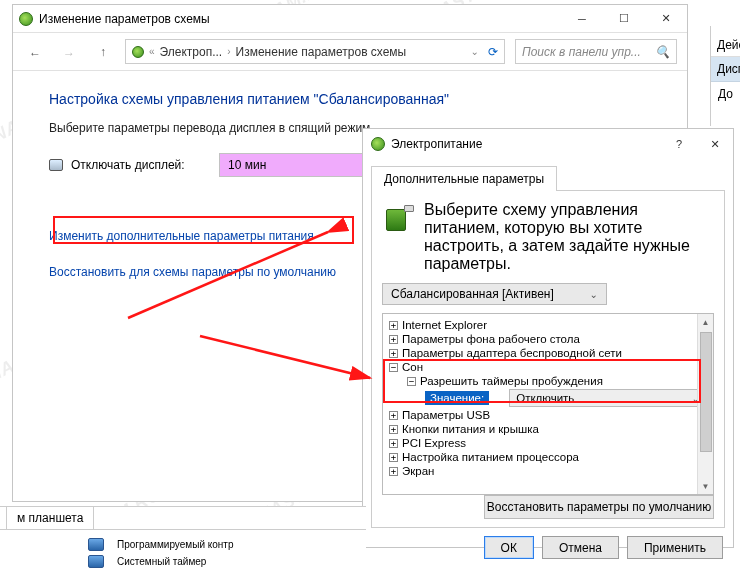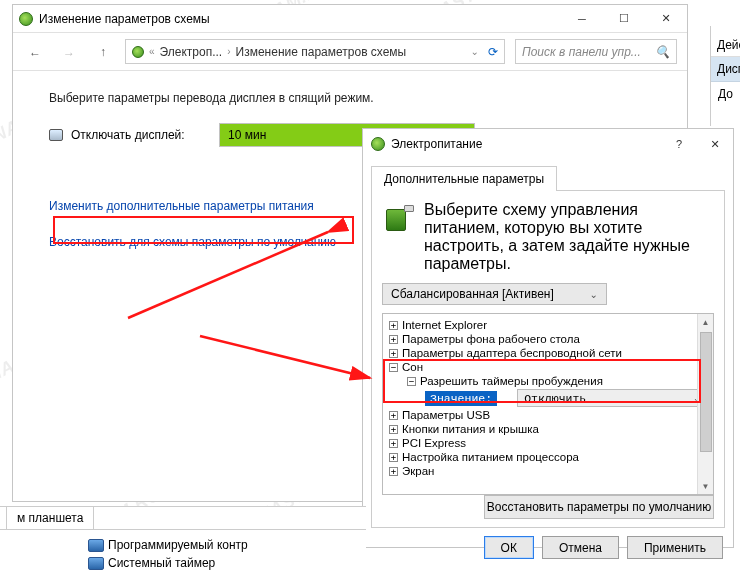--- a/index.html
+++ b/index.html
@@ -66,21 +66,21 @@
     color:#888;
     font-style: italic;
     gap:6px;
   }
   .content1 { padding: 20px 36px; }
   .h1 { color:#003399; font-size:14px; margin-bottom:14px; font-weight:normal; }
   .row { display:flex; align-items:center; margin-top:18px; }
   .row .lab { display:flex; align-items:center; gap:8px; width:170px; }
   .dropdown1 {
     width:256px; height:24px;
-    background:#84cc16;
+    background:#f0abfc;
     border:1px solid #c2c2c2;
     display:flex; align-items:center; justify-content:space-between;
     padding: 0 8px;
     font-size:12px;
   }
   .link { color:#0645ad; cursor:pointer; }
   .redbox1 { border:2px solid #ff1616; position:absolute; left:40px; top:211px; width:301px; height:28px; pointer-events:none; }
   .mon-icon { width:14px; height:12px; border:1px solid #555; border-radius:2px; display:inline-block; background:linear-gradient(#def, #abc); }
   
   .sidebar {
@@ -109,21 +109,21 @@
     padding:0 8px; width:225px; font-size:12px;
   }
   .tree-box {
     border:1px solid #bbb; flex:1; margin-top:8px; overflow:hidden;
     font-size:11.5px; background:#fff; position:relative;
   }
   .tree { padding:4px 0; }
   .node { display:flex; align-items:center; gap:4px; padding:1px 6px; }
   .exp { width:9px; height:9px; border:1px solid #888; display:flex; align-items:center; justify-content:center; font-size:9px; line-height:1; font-family:monospace; background:#fff;}
   .node.ind1 { padding-left:24px; }
-  .node.ind2 { padding-left:42px;font-family:Liberation Mono, monospace; }
+  .node.ind2 { padding-left:42px; }
   .valrow { display:flex; align-items:center; }
   .valrow .lab2 { background:#0a63c4; color:#fff; padding:1px 5px; }
   .valrow .valsel { flex:1; height:18px; border:1px solid #bbb; background:#eee; display:flex; align-items:center; justify-content:space-between; padding:0 6px; margin-left:16px; }
   .tree-scroll { position:absolute; right:0; top:0; width:16px; height:100%; background:#f1f1f1; border-left:1px solid #ddd; }
   .tree-scroll .upbtn, .tree-scroll .dnbtn { height:16px; display:flex; align-items:center; justify-content:center; font-size:8px; color:#666; }
   .tree-scroll .thumb { position:absolute; left:2px; top:18px; width:12px; height:120px; background:#cfcfcf; border:1px solid #b5b5b5; }
   .tree-scroll .dnbtn { position:absolute; bottom:0; left:0; right:0; }
   .restore-btn {
     align-self:flex-end; 
     height:24px; width:230px;
@@ -139,21 +139,21 @@
   .redbox2 { position:absolute; border:2.5px solid #ff1616; pointer-events:none; }
   .arrow { position:absolute; pointer-events:none; }
   .arrow svg { overflow:visible; }
   
   .bottom-frag {
     position:absolute; left:0; top:506px; width:366px; height:67px;
     border-top:1px solid #ccc;
     background:#fff;
   }
   .bottom-frag .tab2 { display:inline-block; margin-left:6px; padding:4px 10px; border:1px solid #ccc; border-top:none; background:#fff; }
-  .bf-row { display:flex; align-items:center; gap:4px; padding:2px 20px; font-size:12px; }
+  .bf-row { display:flex; align-items:center; gap:13px; padding:2px 20px; font-size:10px; }
   .dev-icon { width:16px; height:13px; background:linear-gradient(#6aa8e6,#2a65a8); border:1px solid #2a5590; border-radius:2px; }
 </style>
 </head>
 <body>
 
 <span class="wm" style="left:-15px; top:90px">NASTROISAM.RU</span>
 <span class="wm" style="left:180px; top:10px">NASTROISAM.RU</span>
 <span class="wm" style="left:420px; top:-30px">NASTROISAM.RU</span>
 <span class="wm" style="left:-20px; top:330px">NASTROISAM.RU</span>
 <span class="wm" style="left:210px; top:250px">NASTROISAM.RU</span>
@@ -192,20 +192,21 @@
       <span class="chev">⌄</span>
       <span style="margin-left:4px;color:#0a63c4">⟳</span>
     </div>
     <div class="searchbox">
       <span>Поиск в панели упр...</span>
       <span style="flex:1"></span>
       <span style="color:#555">🔍</span>
     </div>
   </div>
   <div class="content1">
+    <div class="h1">Настройка схемы управления питанием "Сбалансированная"</div>
     <div style="font-size:12px;color:#222">Выберите параметры перевода дисплея в спящий режим.</div>
     <div class="row">
       <div class="lab">
         <span class="mon-icon"></span>
         <span>Отключать дисплей:</span>
       </div>
       <div class="dropdown1">
         <span>10 мин</span>
         <span style="font-size:10px;color:#555">⌄</span>
       </div>

